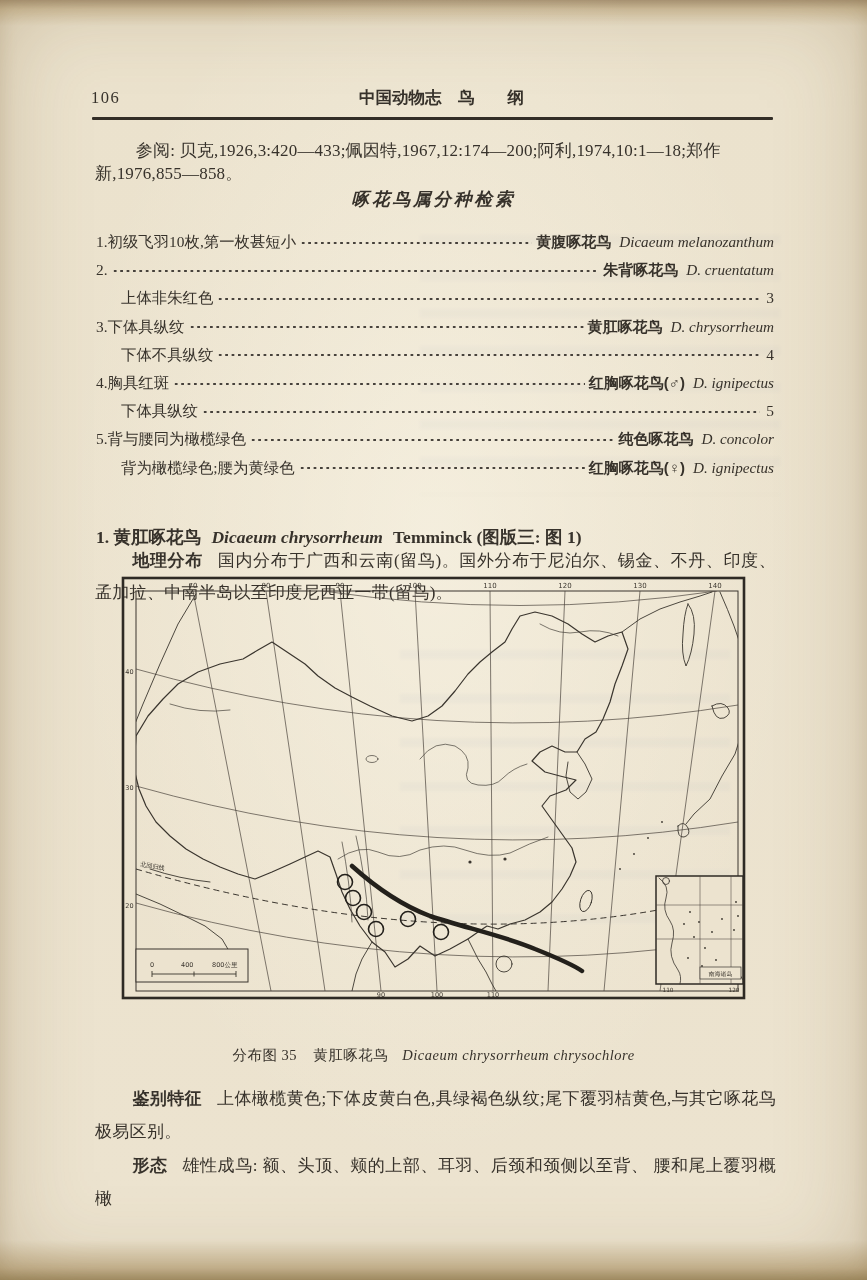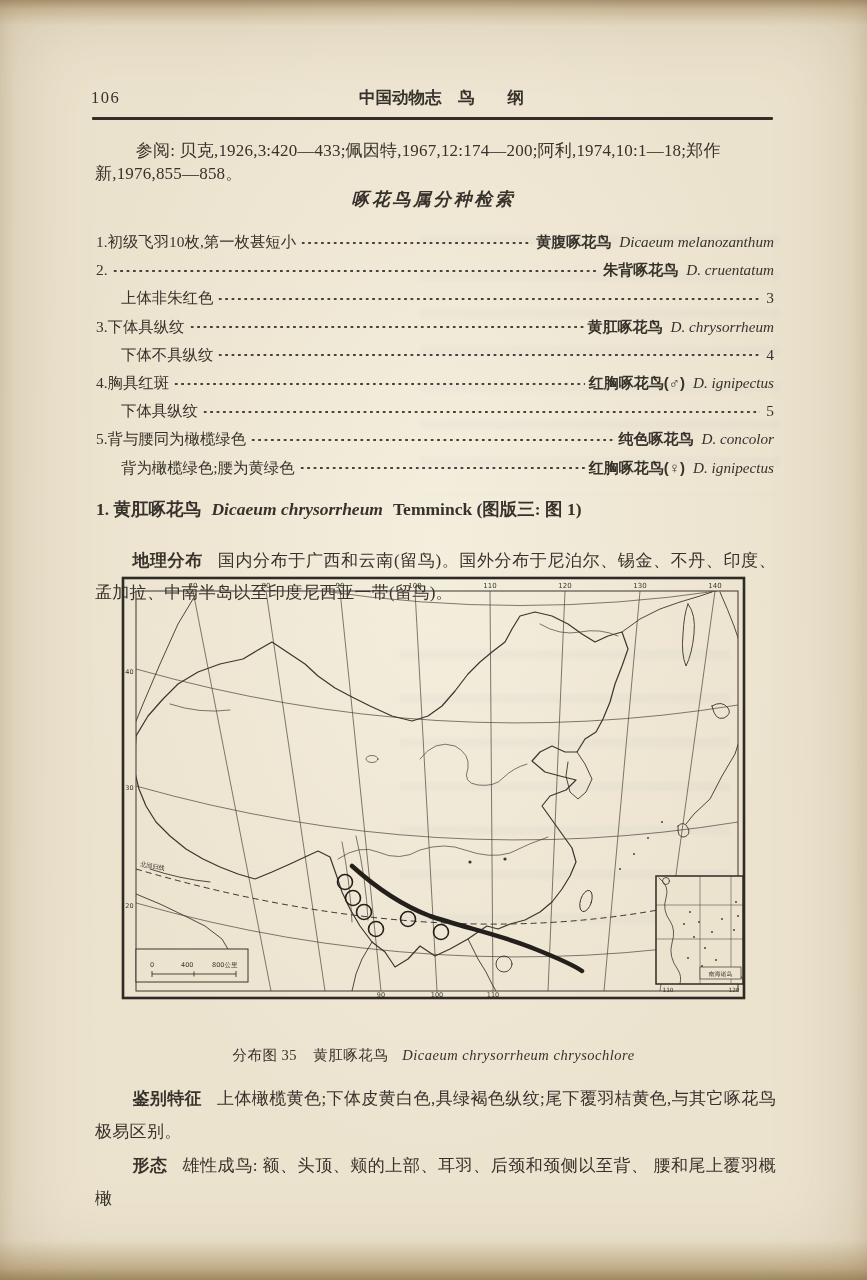--- a/index.html
+++ b/index.html
@@ -29,21 +29,21 @@
   .krow{display:flex;align-items:baseline;height:28.2px;line-height:28.2px;white-space:nowrap;}
   .krow .cond{flex:0 0 auto;}
   .krow.cont{padding-left:25px;}
   .leader{flex:1 1 auto;min-width:14px;margin:0 4px;height:1em;align-self:center;
     background-image:radial-gradient(circle, #45403a 1.05px, rgba(0,0,0,0) 1.3px);
     background-size:6.4px 6.4px;background-repeat:repeat-x;background-position:0 58%;}
   .sp-cn{font-weight:bold;flex:0 0 auto;font-family:"Liberation Sans","DejaVu Sans",sans-serif;font-size:15px;}
   .sp-la{font-weight:normal;font-style:italic;flex:0 0 auto;margin-left:8px;font-size:15.2px;}
   .tgt{flex:0 0 auto;margin-left:2px;}
   
-  .sphead{left:96px;top:497px;font-size:17.5px;font-weight:bold;white-space:nowrap;}
+  .sphead{left:96px;top:525px;font-size:17.5px;font-weight:bold;white-space:nowrap;}
   .sphead .la{font-style:italic;margin:0 6px;}
   .para{left:95px;width:681px;font-size:17px;line-height:31.5px;text-align:justify;
     text-indent:2.2em;letter-spacing:.3px;}
   .plabel{font-weight:bold;margin-right:15px;font-family:"Liberation Sans","DejaVu Sans",sans-serif;margin-top:23px;}
   .geo{top:545px;}
   .idf{top:1082px;line-height:33px;}
   .morph{top:1149px;line-height:33px;}
   
   .mapwrap{left:121px;top:576px;width:625px;height:426px;}
   .caption{left:0;right:0;top:1046px;text-align:center;font-size:14.5px;letter-spacing:.5px;}

